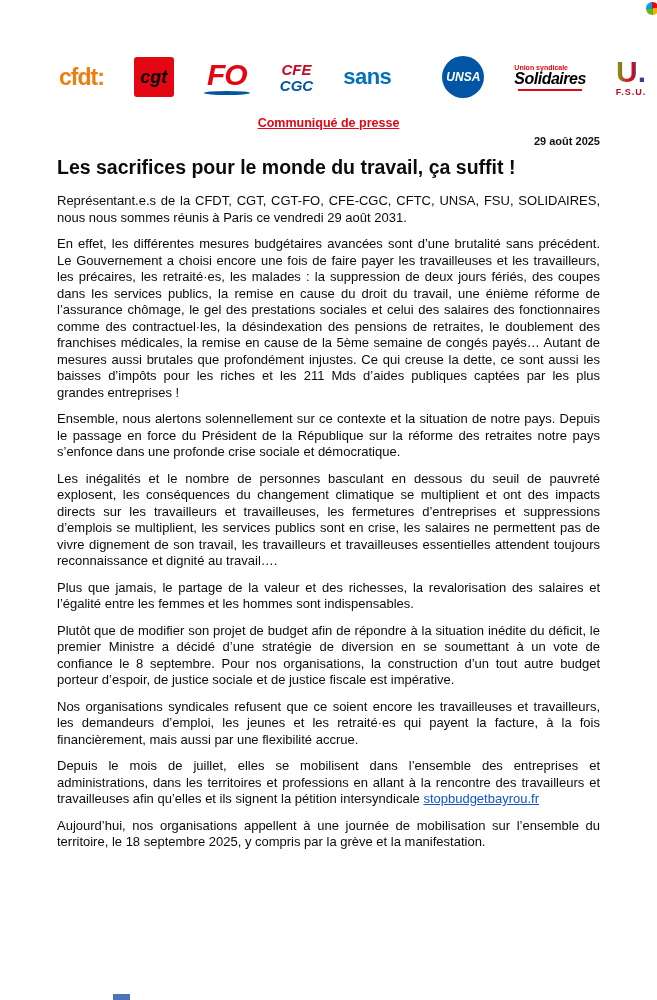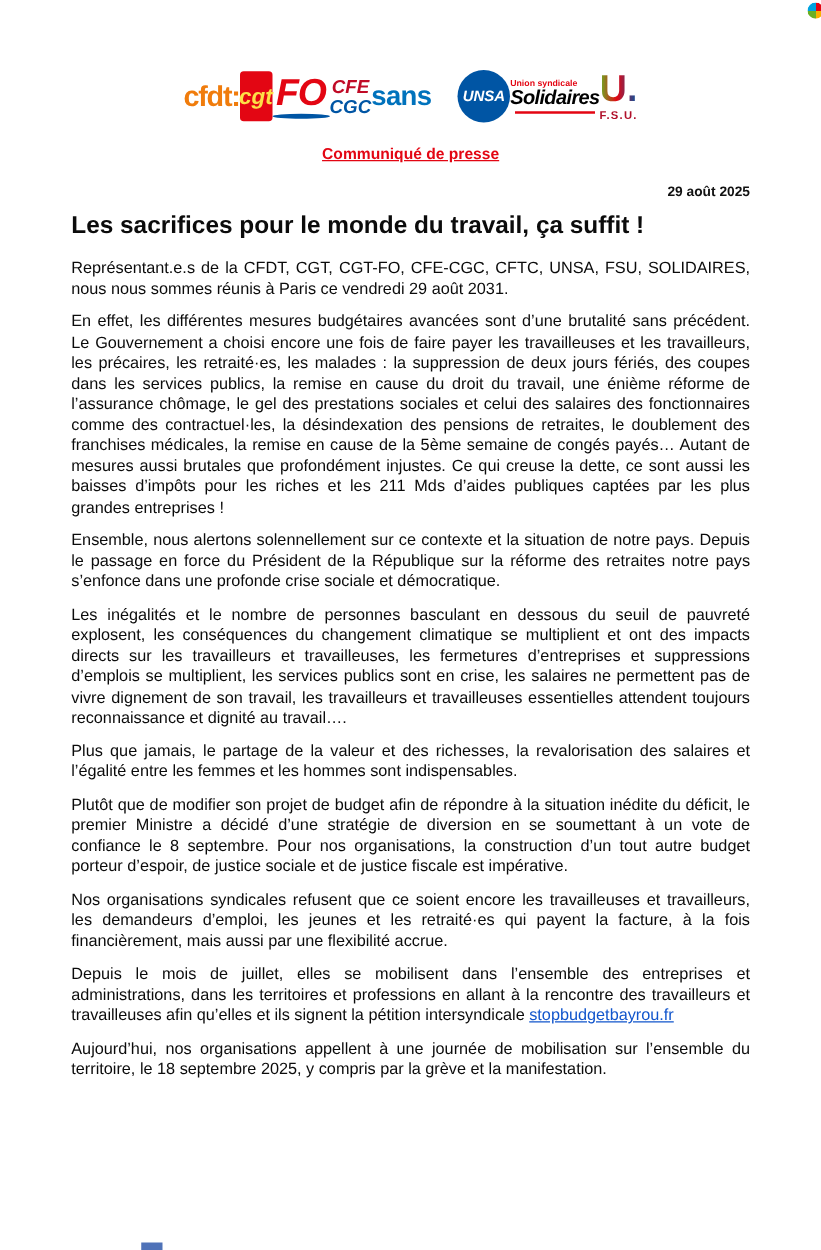--- a/index.html
+++ b/index.html
@@ -14,31 +14,32 @@
   .page {
     position: relative;
     width: 657px; height: 1000px;
     padding: 50px 57px 0 57px;
   }
 
   
   .logos {
     display: flex;
     align-items: center;
-    justify-content: center;
+    justify-content: space-between;
     height: 54px;
     margin: 0 2px 12px 2px;
+    gap: 30px;
   }
   .logo { display: flex; flex-direction: column; align-items: center; justify-content: center; line-height: 1; }
 
   .cfdt-text { color: #f07c0c; font-weight: 800; font-size: 23px; letter-spacing: -1px; }
 
   .cgt-box {
-    background: #e30613; color: #fde047;
-    width: 26px; height: 40px; border-radius: 3px;
+    background: #e30613; color: #000000;
+    width: 40px; height: 40px; border-radius: 3px;
     display: flex; align-items: center; justify-content: center;
     font-weight: 800; font-style: italic; font-size: 18px;
   }
 
   .fo-text { color: #e30613; font-weight: 900; font-style: italic; font-size: 30px; letter-spacing: -1px; }
   .fo-swoosh { width: 46px; height: 4px; background: #0055a4; border-radius: 50%; margin-top: 1px; }
 
   .cfe { color: #c00a26; font-weight: 800; font-style: italic; font-size: 15px; }
   .cgc { color: #0055a4; font-weight: 800; font-style: italic; font-size: 15px; margin-top: 1px; }
 
@@ -70,21 +71,21 @@
   }
   .fsu-sub { font-weight: 800; font-size: 9px; color: #b0102a; letter-spacing: 1px; margin-top: 1px; }
 
   
   .kicker {
     text-align: center;
     color: #e30613;
     font-weight: 700;
     font-size: 12.5px;
     text-decoration: underline;
-    margin-bottom: 18px;
+    margin-bottom: 5px;
   }
   .date {
     text-align: right;
     font-weight: 700;
     font-size: 11px;
     margin-bottom: 9px;
   }
   h1.title {
     font-size: 19.5px;
     font-weight: 700;

